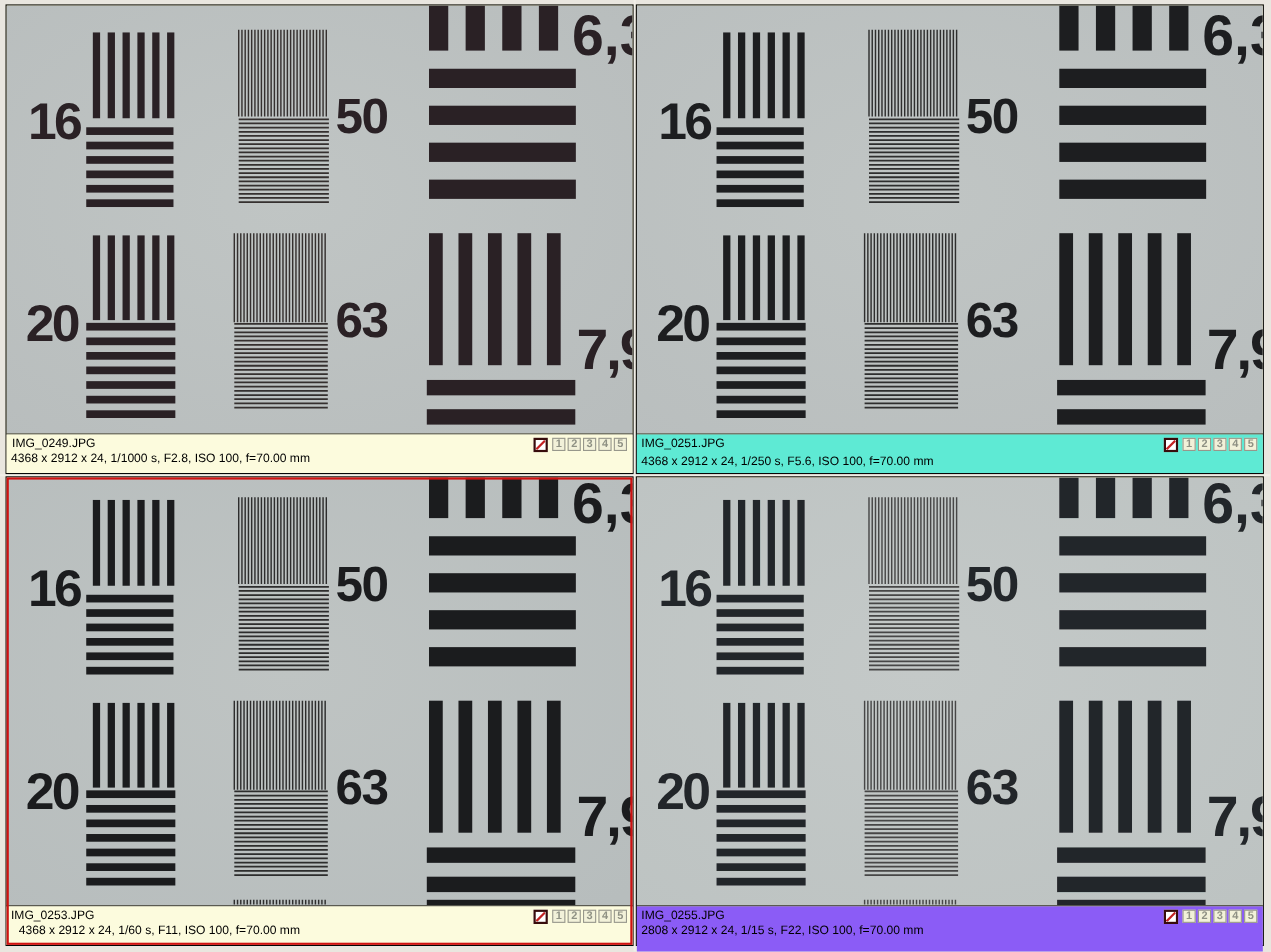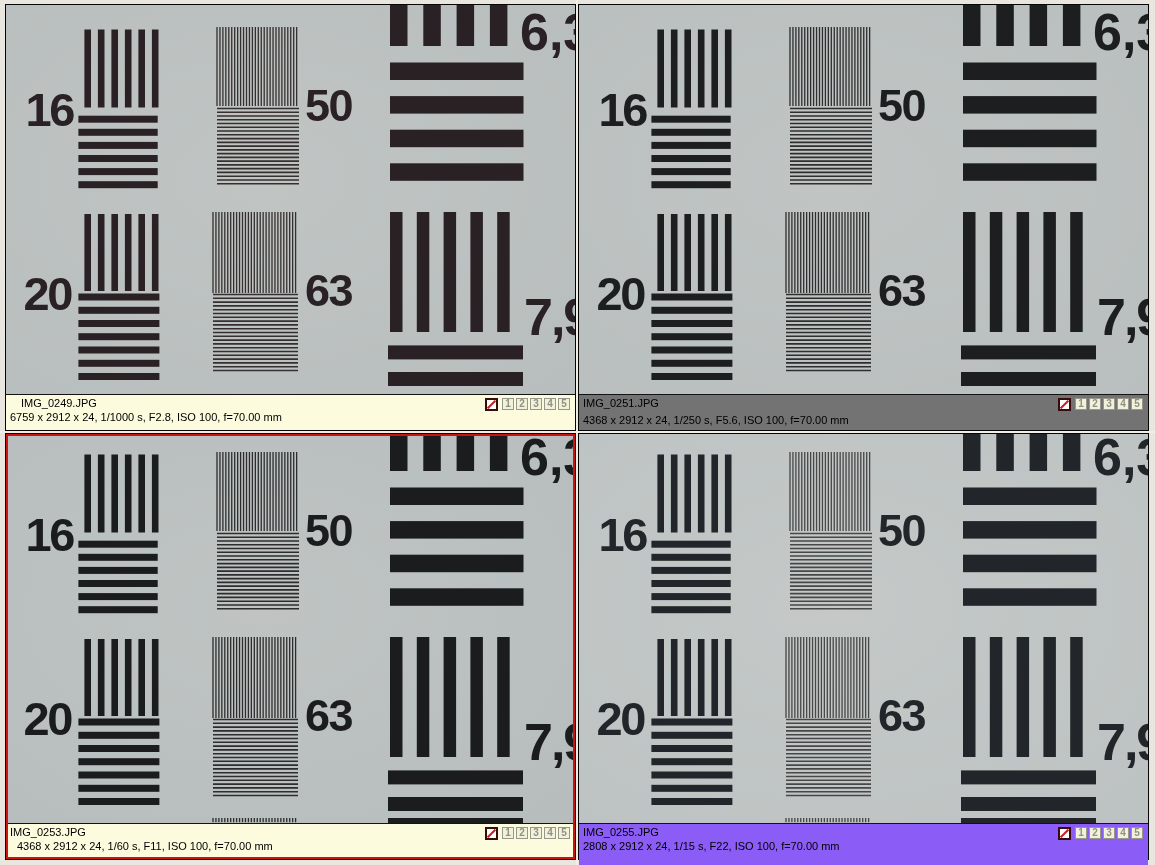--- a/index.html
+++ b/index.html
@@ -108,23 +108,23 @@
             <rect x="382" y="340.4" width="135" height="14"></rect>
             <rect x="382" y="367" width="135" height="14"></rect>
           </g>
 </g>
 
 </svg>
 </div>
 
 <div style="position:relative;height:35px;background:#fcfbdd;font-family:'Liberation Sans',sans-serif;font-size:11px;color:#000">
 
-<div style="position:absolute;left:15px;top:2px;white-space:nowrap">IMG_0249.JPG</div>
-
-<div style="position:absolute;left:4px;top:16px;white-space:nowrap">6759 x 2912 x 24, 1/1000 s, F2.8, ISO 100, f=70.00 mm</div>
+<div style="position:absolute;left:5px;top:2px;white-space:nowrap">IMG_0249.JPG</div>
+
+<div style="position:absolute;left:4px;top:16px;white-space:nowrap">4368 x 2912 x 24, 1/1000 s, F2.8, ISO 100, f=70.00 mm</div>
 
 <div style="position:absolute;right:5px;top:3px;white-space:nowrap"><span style="position:relative;display:inline-block;width:9px;height:9px;background:#fff;border:2px solid #380c0c;margin-right:2px;vertical-align:top"><svg width="9" height="9" viewBox="0 0 9 9" style="position:absolute;left:0;top:0">
             <path d="M0.6 8.4L8.4 0.6" stroke="#c32222" stroke-width="2"></path>
           </svg></span><span style="display:inline-block;width:10px;height:10px;border:1px solid #97978b;background:#f2f1d9;color:#8f9184;font:bold 10px/10px 'Liberation Sans',sans-serif;text-align:center;margin-left:2px;vertical-align:top">1</span><span style="display:inline-block;width:10px;height:10px;border:1px solid #97978b;background:#f2f1d9;color:#8f9184;font:bold 10px/10px 'Liberation Sans',sans-serif;text-align:center;margin-left:2px;vertical-align:top">2</span><span style="display:inline-block;width:10px;height:10px;border:1px solid #97978b;background:#f2f1d9;color:#8f9184;font:bold 10px/10px 'Liberation Sans',sans-serif;text-align:center;margin-left:2px;vertical-align:top">3</span><span style="display:inline-block;width:10px;height:10px;border:1px solid #97978b;background:#f2f1d9;color:#8f9184;font:bold 10px/10px 'Liberation Sans',sans-serif;text-align:center;margin-left:2px;vertical-align:top">4</span><span style="display:inline-block;width:10px;height:10px;border:1px solid #97978b;background:#f2f1d9;color:#8f9184;font:bold 10px/10px 'Liberation Sans',sans-serif;text-align:center;margin-left:2px;vertical-align:top">5</span></div>
 </div>
 </div>
 
 <div style="position:absolute;left:578px;top:4px;width:569px;height:425px;border:1px solid #060606;background:#fcfbdd">
 
 <div style="width:569px;height:389px;overflow:hidden;border-bottom:1px solid #131313">
@@ -221,21 +221,21 @@
 
 <g fill="#1d1e20">
             <rect x="382" y="340.4" width="135" height="14"></rect>
             <rect x="382" y="367" width="135" height="14"></rect>
           </g>
 </g>
 
 </svg>
 </div>
 
-<div style="position:relative;height:35px;background:#737373;font-family:'Liberation Sans',sans-serif;font-size:11px;color:#000">
+<div style="position:relative;height:35px;background:#5eead4;font-family:'Liberation Sans',sans-serif;font-size:11px;color:#000">
 
 <div style="position:absolute;left:4px;top:2px;white-space:nowrap">IMG_0251.JPG</div>
 
 <div style="position:absolute;left:4px;top:19px;white-space:nowrap">4368 x 2912 x 24, 1/250 s, F5.6, ISO 100, f=70.00 mm</div>
 
 <div style="position:absolute;right:5px;top:3px;white-space:nowrap"><span style="position:relative;display:inline-block;width:9px;height:9px;background:#fff;border:2px solid #380c0c;margin-right:2px;vertical-align:top"><svg width="9" height="9" viewBox="0 0 9 9" style="position:absolute;left:0;top:0">
             <path d="M0.6 8.4L8.4 0.6" stroke="#c32222" stroke-width="2"></path>
           </svg></span><span style="display:inline-block;width:10px;height:10px;border:1px solid #97978b;background:#f2f1d9;color:#8f9184;font:bold 10px/10px 'Liberation Sans',sans-serif;text-align:center;margin-left:2px;vertical-align:top">1</span><span style="display:inline-block;width:10px;height:10px;border:1px solid #97978b;background:#f2f1d9;color:#8f9184;font:bold 10px/10px 'Liberation Sans',sans-serif;text-align:center;margin-left:2px;vertical-align:top">2</span><span style="display:inline-block;width:10px;height:10px;border:1px solid #97978b;background:#f2f1d9;color:#8f9184;font:bold 10px/10px 'Liberation Sans',sans-serif;text-align:center;margin-left:2px;vertical-align:top">3</span><span style="display:inline-block;width:10px;height:10px;border:1px solid #97978b;background:#f2f1d9;color:#8f9184;font:bold 10px/10px 'Liberation Sans',sans-serif;text-align:center;margin-left:2px;vertical-align:top">4</span><span style="display:inline-block;width:10px;height:10px;border:1px solid #97978b;background:#f2f1d9;color:#8f9184;font:bold 10px/10px 'Liberation Sans',sans-serif;text-align:center;margin-left:2px;vertical-align:top">5</span></div>
 </div>
 </div>

